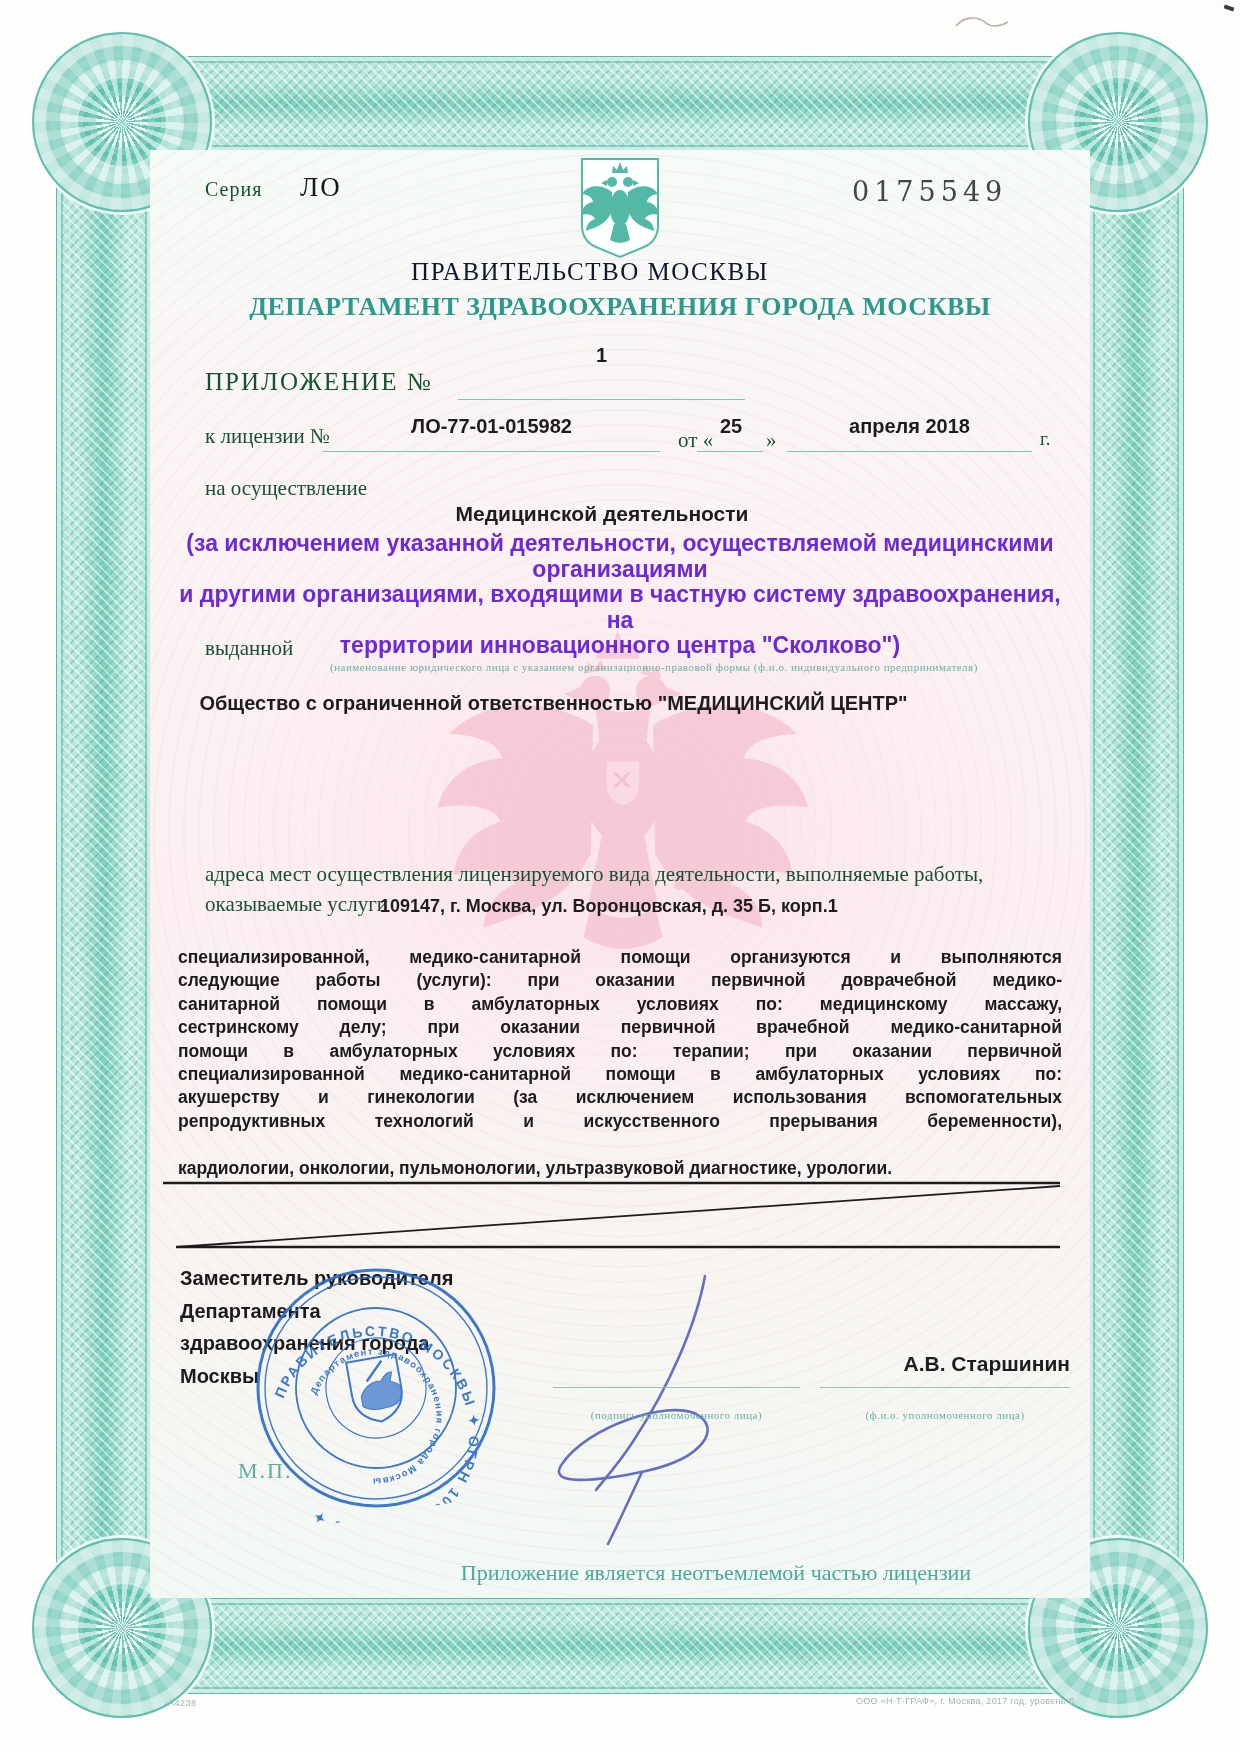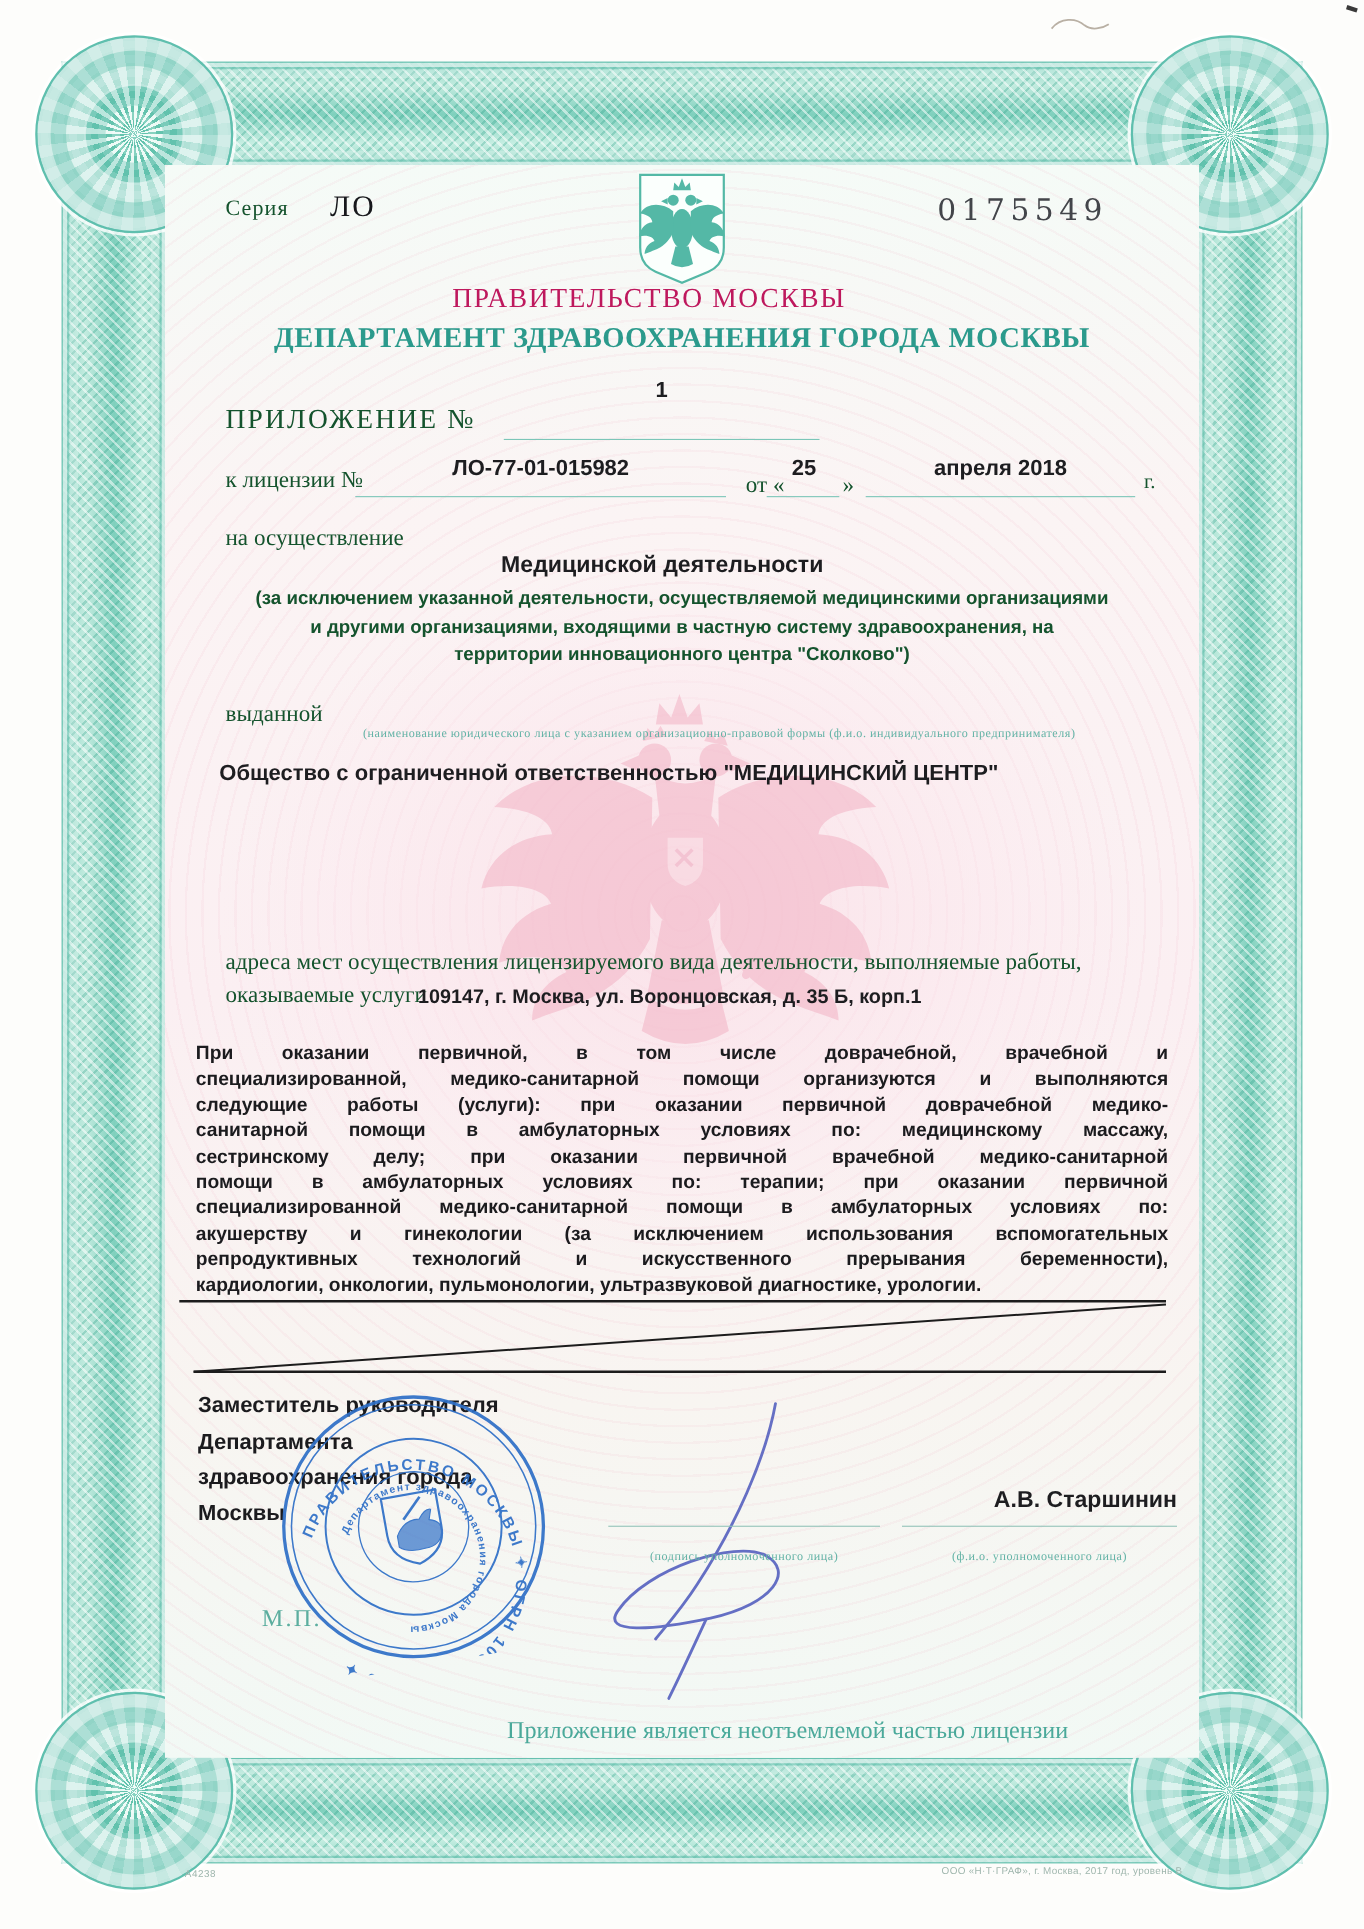--- a/index.html
+++ b/index.html
@@ -106,56 +106,55 @@
         <path d="M57,24 l6,3 -6,3 z"></path>
       <ellipse cx="44" cy="52" rx="10" ry="18"></ellipse>
       <path d="M36,36 C26,28 12,28 6,38 C14,39 17,43 17,46 C10,47 6,52 5,59 C13,57 18,60 19,63 C13,65 10,70 10,75 C20,71 30,69 36,55 Z"></path>
       <path d="M52,36 C62,28 76,28 82,38 C74,39 71,43 71,46 C78,47 82,52 83,59 C75,57 70,60 69,63 C75,65 78,70 78,75 C68,71 58,69 52,55 Z"></path>
       <path d="M38,68 h12 l4,16 q-10,6 -20,0 z"></path>
     </g>
   </svg>
 
   <div class="abs" style="left:852px;top:176px;font-family:'DejaVu Serif',serif;font-size:27px;color:#43454a;letter-spacing:5px">0175549</div>
 
-  <div class="abs serif" style="left:150px;top:258px;width:880px;text-align:center;font-size:25px;color:#be185d;letter-spacing:1.5px">ПРАВИТЕЛЬСТВО МОСКВЫ</div>
+  <div class="abs serif" style="left:150px;top:258px;width:880px;text-align:center;font-size:25px;color:#0f172a;letter-spacing:1.5px">ПРАВИТЕЛЬСТВО МОСКВЫ</div>
   <div class="abs serif" style="left:150px;top:292px;width:940px;text-align:center;font-size:26px;font-weight:bold;color:#2b9a8c;letter-spacing:.5px">ДЕПАРТАМЕНТ ЗДРАВООХРАНЕНИЯ ГОРОДА МОСКВЫ</div>
 
   <div class="abs serif teal" style="left:205px;top:368px;font-size:25px;letter-spacing:2px">ПРИЛОЖЕНИЕ  №</div>
   <div class="abs blk" style="left:458px;top:344px;width:287px;text-align:center;font-size:20px">1</div>
   <div class="uline" style="left:458px;top:399px;width:287px"></div>
 
   <div class="abs serif teal" style="left:205px;top:424px;font-size:21px">к лицензии №</div>
   <div class="abs blk" style="left:323px;top:415px;width:337px;text-align:center;font-size:20px">ЛО-77-01-015982</div>
   <div class="uline" style="left:323px;top:451px;width:337px"></div>
   <div class="abs serif teal" style="left:678px;top:428px;font-size:21px">от «</div>
   <div class="abs blk" style="left:697px;top:415px;width:68px;text-align:center;font-size:20px">25</div>
   <div class="uline" style="left:697px;top:451px;width:66px"></div>
   <div class="abs serif teal" style="left:766px;top:428px;font-size:21px">»</div>
   <div class="abs blk" style="left:787px;top:415px;width:245px;text-align:center;font-size:20px">апреля 2018</div>
   <div class="uline" style="left:787px;top:451px;width:245px"></div>
   <div class="abs serif teal" style="left:1040px;top:428px;font-size:19px">г.</div>
 
   <div class="abs serif teal" style="left:205px;top:476px;font-size:21px">на осуществление</div>
   <div class="abs blk" style="left:150px;top:502px;width:904px;text-align:center;font-size:21px">Медицинской деятельности</div>
-  <div class="abs" style="left:168px;top:531px;width:904px;font-weight:bold;font-size:17px;line-height:25.5px;color:#14532d">
+  <div class="abs" style="left:168px;top:531px;width:904px;font-weight:bold;font-size:23px;line-height:25.5px;color:#6d28d9">
       <div class="exc-line">(за исключением указанной деятельности, осуществляемой медицинскими организациями</div>
       <div class="exc-line">и другими организациями, входящими в частную систему здравоохранения, на</div>
       <div class="exc-line">территории инновационного центра "Сколково")</div>
     </div>
 
   <div class="abs serif teal" style="left:205px;top:636px;font-size:21px">выданной</div>
   <div class="abs cap" style="left:330px;top:645px;width:740px">(наименование юридического лица с указанием организационно-правовой формы  (ф.и.о. индивидуального предпринимателя)</div>
   <div class="abs blk" style="left:150px;top:692px;width:807px;text-align:center;font-size:20px">Общество с ограниченной ответственностью "МЕДИЦИНСКИЙ ЦЕНТР"</div>
 
   <div class="abs serif teal" style="left:205px;top:862px;font-size:21px">адреса мест осуществления лицензируемого вида деятельности, выполняемые работы,</div>
   <div class="abs serif teal" style="left:205px;top:892px;font-size:21px">оказываемые услуги</div>
   <div class="abs blk" style="left:380px;top:896px;font-size:18px">109147, г. Москва, ул. Воронцовская, д. 35 Б, корп.1</div>
 
   <div class="svc" style="top:946px">
-      <div class="svc-line">При оказании первичной, в том числе доврачебной, врачебной и</div>
       <div class="svc-line">специализированной, медико-санитарной помощи организуются и выполняются</div>
       <div class="svc-line">следующие работы (услуги): при оказании первичной доврачебной медико-</div>
       <div class="svc-line">санитарной помощи в амбулаторных условиях по: медицинскому массажу,</div>
       <div class="svc-line">сестринскому делу; при оказании первичной врачебной медико-санитарной</div>
       <div class="svc-line">помощи в амбулаторных условиях по: терапии; при оказании первичной</div>
       <div class="svc-line">специализированной медико-санитарной помощи в амбулаторных условиях по:</div>
       <div class="svc-line">акушерству и гинекологии (за исключением использования вспомогательных</div>
       <div class="svc-line">репродуктивных технологий и искусственного прерывания беременности),</div>
     </div>
   <div class="svc" style="top:1157px">кардиологии, онкологии, пульмонологии, ультразвуковой диагностике, урологии.</div>

